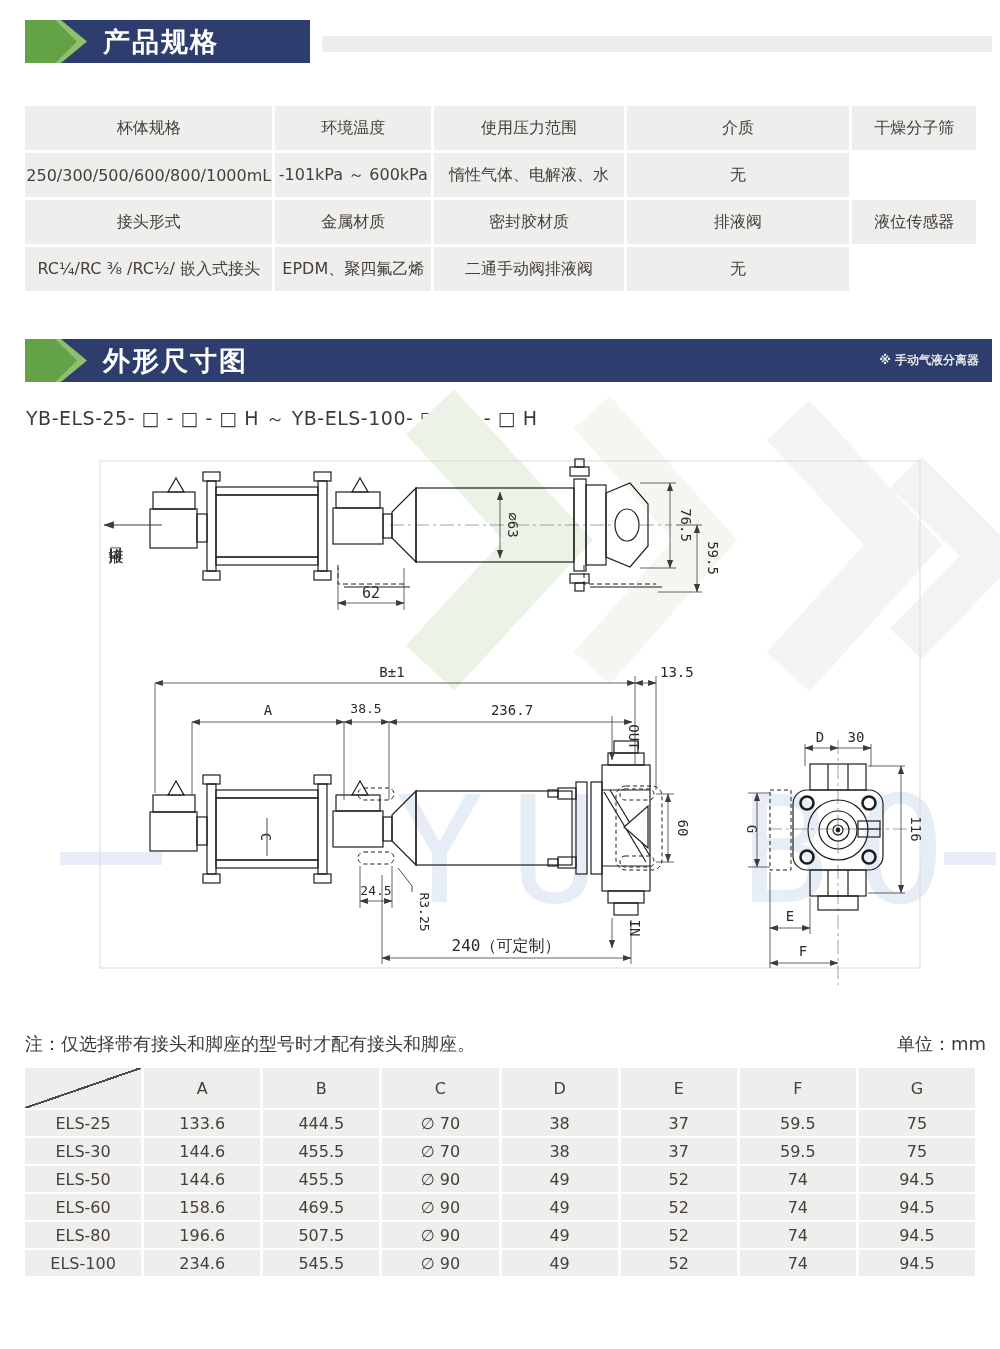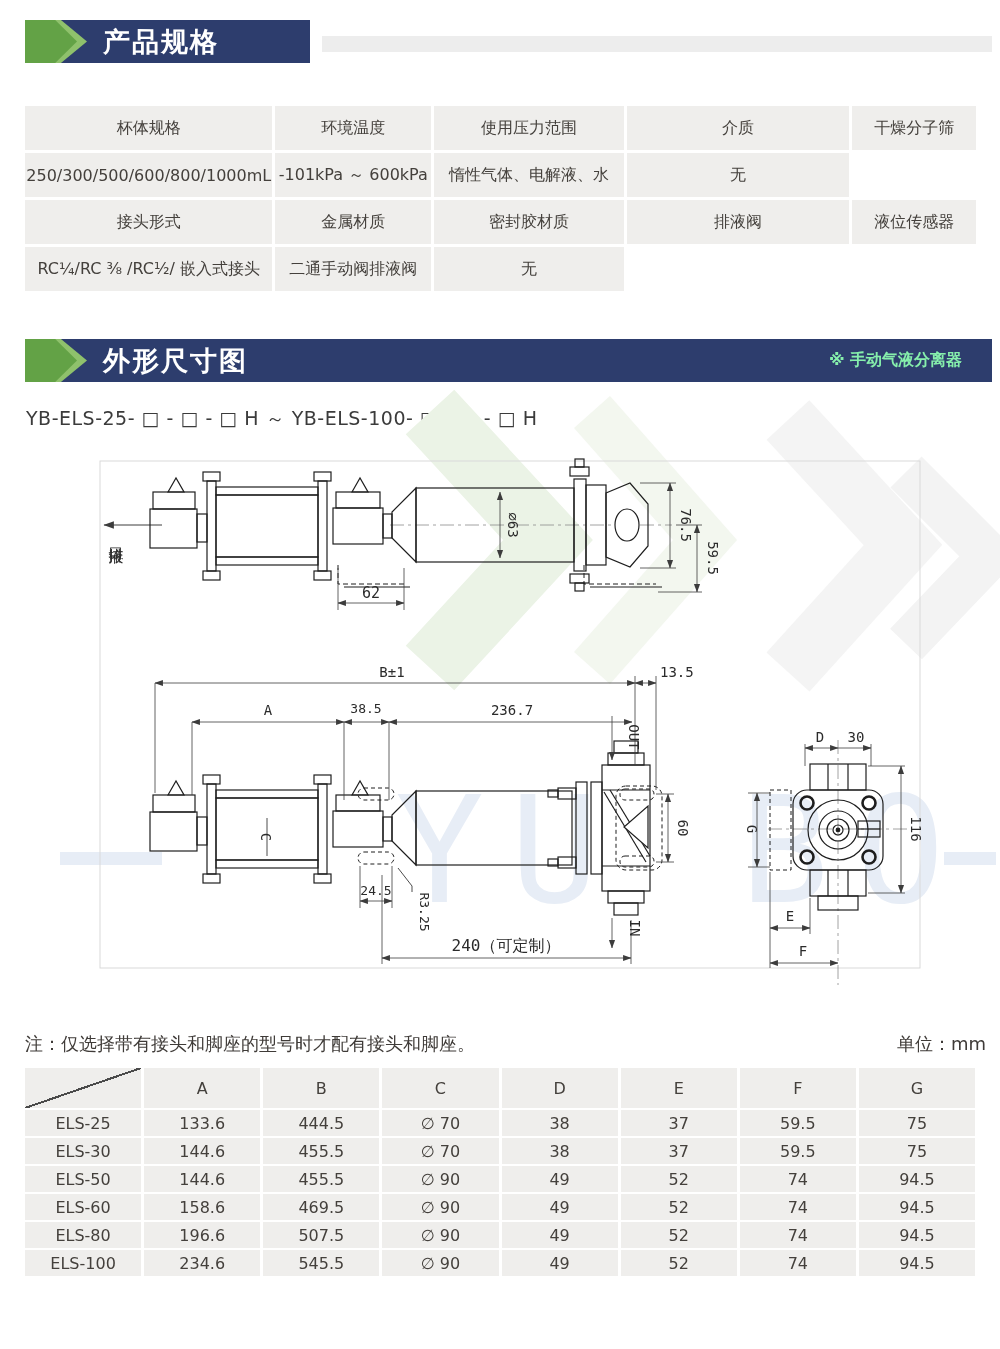--- a/index.html
+++ b/index.html
@@ -3,21 +3,21 @@
 <meta charset="utf-8">
 <style>
   html,body{margin:0;padding:0;}
   body{
     width:1000px;height:1349px;position:relative;background:#ffffff;
     font-family:"DejaVu Sans","Liberation Sans",sans-serif;color:#44403c;overflow:hidden;
   }
   
   .banner{position:absolute;height:43px;background:#2d3d6d;display:flex;align-items:center;}
   .banner .title{color:#fff;font-size:27px;font-weight:bold;letter-spacing:2px;}
-  .banner .tag{position:absolute;right:30px;color:#86efac;font-size:16px;font-weight:bold;}
+  .banner .tag{position:absolute;right:13px;color:#e5e5e5;font-size:12px;font-weight:bold;}
   .arrow-back{position:absolute;left:0;top:0;height:100%;width:62px;background:#8fc16c;
     clip-path:polygon(0 0,58% 0,100% 50%,58% 100%,0 100%);}
   .arrow-front{position:absolute;left:0;top:0;height:100%;width:52px;background:#63a246;
     clip-path:polygon(0 0,58% 0,100% 50%,58% 100%,0 100%);}
   .gray-strip{position:absolute;background:#ededed;}
   
   .dtable{position:absolute;}
   .trow{display:grid;gap:3px;margin-bottom:3px;}
   .spec .trow{grid-template-columns:248fr 156fr 190fr 223fr 124fr;height:44px;}
   .dim-table .trow{grid-template-columns:repeat(8,1fr);height:26px;margin-bottom:2px;}
@@ -62,20 +62,21 @@
     </div>
     <div class="trow header">
       <div class="tcell">接头形式</div>
       <div class="tcell">金属材质</div>
       <div class="tcell">密封胶材质</div>
       <div class="tcell">排液阀</div>
       <div class="tcell">液位传感器</div>
     </div>
     <div class="trow value">
       <div class="tcell">RC¼/RC ⅜ /RC½/ 嵌入式接头</div>
+      <div class="tcell">EPDM、聚四氟乙烯</div>
       <div class="tcell">二通手动阀排液阀</div>
       <div class="tcell">无</div>
     </div>
   </div>
 
 <div class="banner" style="left:25px;top:339px;width:967px;align-items:center;">
   <span class="arrow-back"></span>
   <span class="arrow-front"></span>
   <span class="title" style="margin-left:78px;">外形尺寸图</span>
   <span class="tag">※ 手动气液分离器</span>

